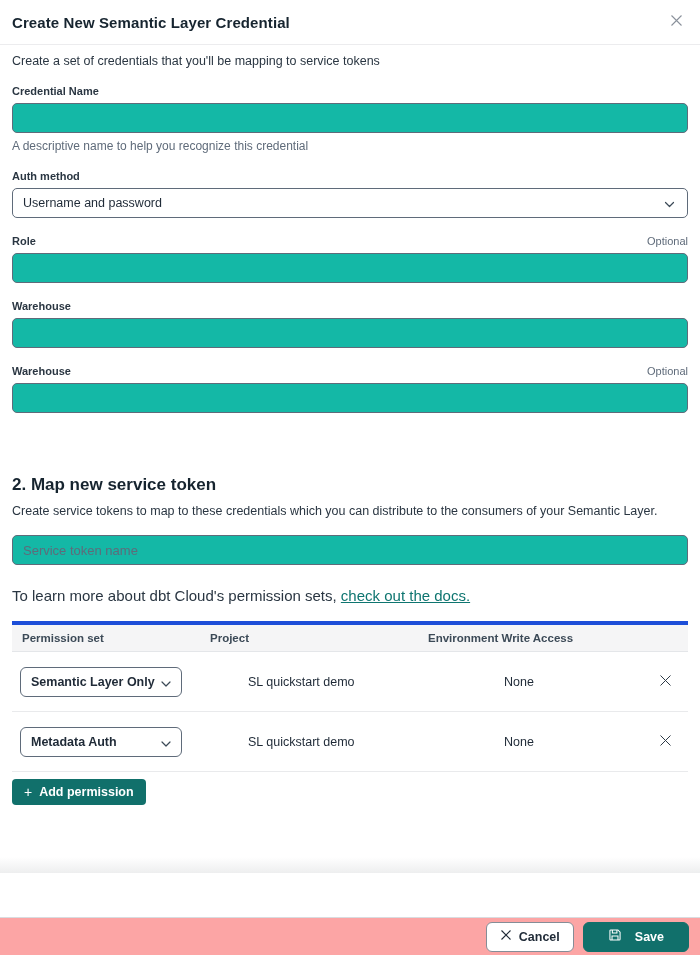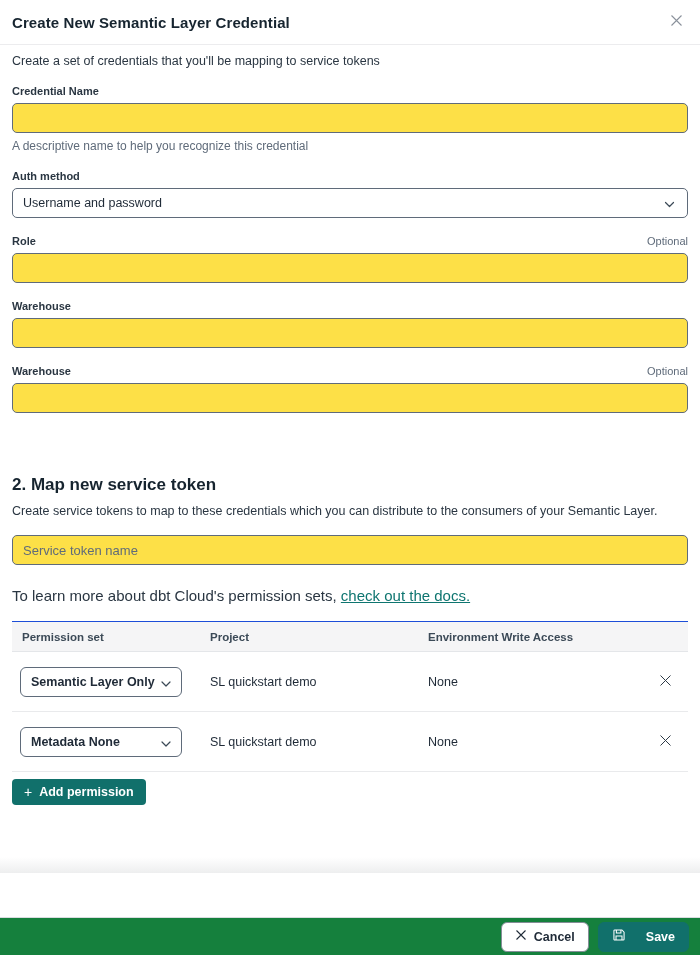--- a/index.html
+++ b/index.html
@@ -29,21 +29,21 @@
   .section-heading.second { margin-top: 62px; }
   .section-desc { margin-top: 9px; font-size: 12.5px; color: #2a3642; }
 
   .field { margin-top: 17px; }
   .label-row { display: flex; justify-content: space-between; align-items: baseline; }
   .field-label { font-size: 11px; font-weight: 700; color: #2a3642; }
   .optional-tag { font-size: 11px; color: #5f6b7a; }
   .text-input {
     margin-top: 6px; width: 100%; height: 30px;
     border: 1px solid #5f6b7a; border-radius: 5px;
-    padding: 0 10px; font-size: 13px; color: #1f2a37; background: #fde047;
+    padding: 0 10px; font-size: 13px; color: #1f2a37; background: #14b8a6;
     font-family: inherit; outline: none; display: block;
   }
   .text-input::placeholder { color: #5f6b7a; }
   .helper-text { margin-top: 6px; font-size: 12px; color: #5f6b7a; }
 
   .select-box {
     margin-top: 6px; width: 100%; height: 30px;
     border: 1px solid #5f6b7a; border-radius: 5px; background: #fff;
     display: flex; align-items: center; justify-content: space-between;
     padding: 0 12px 0 10px; cursor: pointer;
@@ -51,24 +51,24 @@
   .select-box .select-value { font-size: 12.5px; color: #1f2a37; }
 
   .docs-line { margin-top: 22px; font-size: 15px; color: #2a3642; }
   .docs-link { color: #0e7570; text-decoration: underline; cursor: pointer; }
 
   
   .perm-table { margin-top: 17px; }
   .perm-grid { display: grid; grid-template-columns: 188px 218px 1fr 46px; align-items: center; }
   .perm-head {
     background: #f5f5f6; height: 31px;
-    border-top: 1px solid #1d4ed8; border-bottom: 1px solid #e4e6e9;
+    border-top: 4px solid #1d4ed8; border-bottom: 1px solid #e4e6e9;
   }
   .perm-head .col-label { font-size: 11.5px; font-weight: 700; color: #3c4a57; padding-left: 10px; }
-  .perm-row { height: 60px; border-bottom: 1px solid #e9eaec; }
+  .perm-row { height: 60px; border-bottom: 1px solid #e9eaec; gap: 38px; }
   .perm-row .cell { font-size: 12.5px; color: #1f2a37; padding-left: 10px; }
   .row-select {
     margin-left: 8px; width: 162px; height: 30px;
     border: 1px solid #5f6b7a; border-radius: 6px; background: #fff;
     display: flex; align-items: center; justify-content: space-between;
     padding: 0 10px; cursor: pointer;
   }
   .row-select .select-value { font-size: 12.5px; font-weight: 700; color: #1f2a37; }
   .remove-btn { justify-self: end; margin-right: 14px; }
 
@@ -76,35 +76,35 @@
     margin-top: 7px; display: inline-flex; align-items: center; gap: 7px;
     background: #11706b; color: #fff; border: none; border-radius: 4px;
     height: 26px; padding: 0 12px; font-size: 12.5px; font-weight: 700;
     font-family: inherit; cursor: pointer;
   }
   .plus-glyph { font-size: 14px; font-weight: 400; line-height: 1; position: relative; top: -0.5px; }
 
   
   .scroll-shadow { flex: 0 0 16px; background: linear-gradient(to bottom, rgba(255,255,255,0), rgba(120,125,130,0.13)); }
   .modal-footer {
-    flex: 0 0 38px; border-top: 1px solid #d9dce0; background: #15803d;
+    flex: 0 0 38px; border-top: 1px solid #d9dce0; background: #fca5a5;
     display: flex; align-items: center; justify-content: flex-end; gap: 9px;
     padding: 0 11px;
     margin-top: 44px;
   }
   .cancel-btn {
     display: inline-flex; align-items: center; gap: 7px;
     background: #fff; border: 1px solid #858d97; border-radius: 6px;
     height: 30px; padding: 0 13px; font-size: 12.5px; font-weight: 700; color: #1f2a37;
     font-family: inherit; cursor: pointer;
   }
   .save-btn {
-    display: inline-flex; align-items: center; gap: 20px;
+    display: inline-flex; align-items: center; gap: 13px;
     background: #11706b; border: 1px solid #11706b; border-radius: 6px;
-    height: 30px; padding: 0 13px; font-size: 12.5px; font-weight: 700; color: #fff;
+    height: 30px; padding: 0 24px; font-size: 12.5px; font-weight: 700; color: #fff;
     font-family: inherit; cursor: pointer;
   }
 </style>
 </head>
 <body>
 
 <div class="modal">
 
   <div class="modal-header">
     <div class="modal-title">Create New Semantic Layer Credential</div>
@@ -202,21 +202,21 @@
           <span>
             <svg width="13" height="13" viewBox="0 0 13 13">
                 <path d="M1.5 1.5 L11.5 11.5 M11.5 1.5 L1.5 11.5" stroke="#2e3a46" stroke-width="1" fill="none"></path>
               </svg>
           </span>
         </button>
       </div>
 
       <div class="perm-grid perm-row">
         <div class="row-select">
-          <span class="select-value">Metadata None</span>
+          <span class="select-value">Metadata Auth</span>
           <span>
             <svg width="10" height="6" viewBox="0 0 10 6">
                 <path d="M1 1 L5 5 L9 1" stroke="#3c4a57" stroke-width="1.2" fill="none" stroke-linecap="round" stroke-linejoin="round"></path>
               </svg>
           </span>
         </div>
         <span class="cell">SL quickstart demo</span>
         <span class="cell">None</span>
         <button class="icon-btn remove-btn">
           <span>

